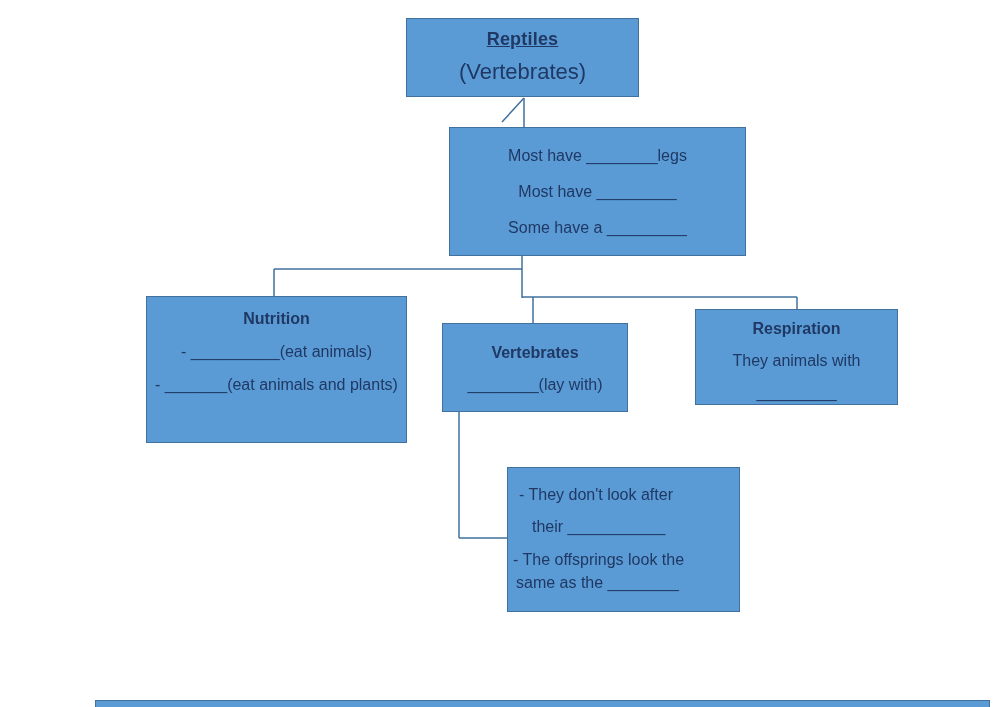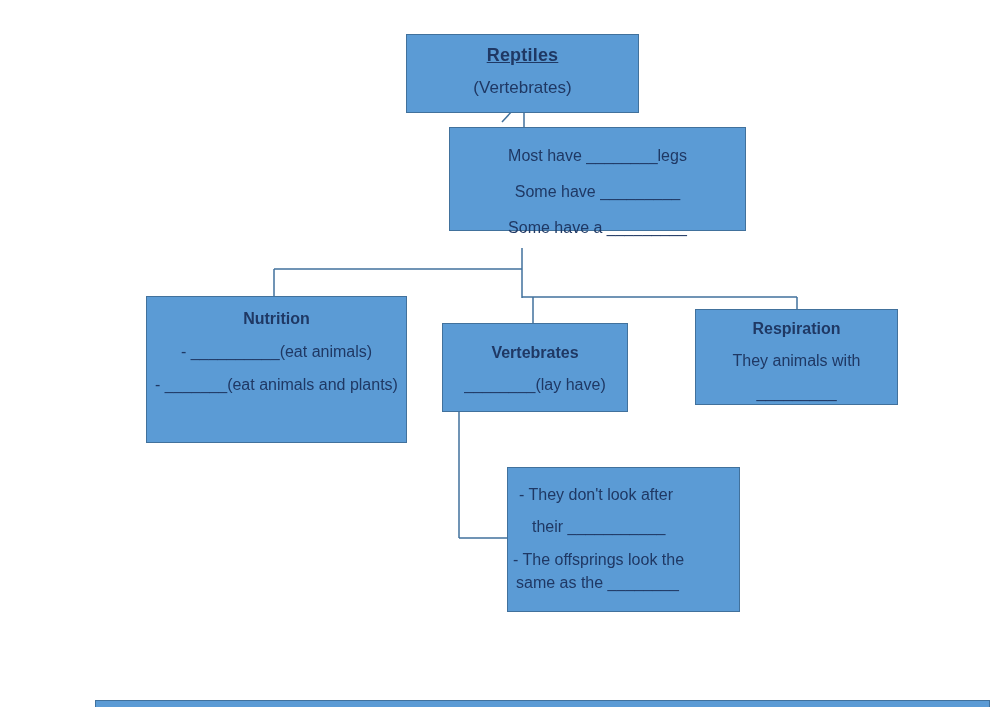--- a/index.html
+++ b/index.html
@@ -35,26 +35,26 @@
     font-size: 16px;
     line-height: 21px;
   }
   .box .title {
     font-weight: bold;
     text-align: center;
   }
   .underline { text-decoration: underline; }
 
   
-  #box-root { left: 406px; top: 34px; width: 233px; height: 79px; }
+  #box-root { left: 406px; top: 18px; width: 233px; height: 79px; }
   #box-root .title { margin-top: 10px; font-size: 18px; letter-spacing: .2px; }
-  #box-root .sub { text-align: center; margin-top: 11px; font-size: 17px; }
+  #box-root .sub { text-align: center; margin-top: 11px; font-size: 22px; }
 
   
-  #box-traits { left: 449px; top: 127px; width: 297px; height: 104px; }
+  #box-traits { left: 449px; top: 127px; width: 297px; height: 129px; }
   #box-traits .line { text-align: center; margin-top: 15px; }
   #box-traits .line:first-child { margin-top: 17px; }
 
   
   #box-nutrition { left: 146px; top: 296px; width: 261px; height: 147px; padding: 0 8px; }
   #box-nutrition .title { margin-top: 11px; text-align: center; }
   #box-nutrition .line { text-align: center; margin-top: 12px; }
 
   
   #box-reproduction { left: 442px; top: 323px; width: 186px; height: 89px; }
@@ -107,33 +107,33 @@
     <line x1="459" y1="538" x2="507" y2="538"></line>
   </svg>
 
   <div class="box" id="box-root">
     <div class="title underline">Reptiles</div>
     <div class="sub">(Vertebrates)</div>
   </div>
 
   <div class="box" id="box-traits">
     <div class="line">Most have ________legs</div>
-    <div class="line">Some have _________</div>
+    <div class="line">Most have _________</div>
     <div class="line">Some have a _________</div>
   </div>
 
   <div class="box" id="box-nutrition">
     <div class="title">Nutrition</div>
     <div class="line">- __________(eat animals)</div>
     <div class="line">- _______(eat animals and plants)</div>
   </div>
 
   <div class="box" id="box-reproduction">
     <div class="title">Vertebrates</div>
-    <div class="line">________(lay have)</div>
+    <div class="line">________(lay with)</div>
   </div>
 
   <div class="box" id="box-respiration">
     <div class="title">Respiration</div>
     <div class="line">They animals with</div>
     <div class="line">_________</div>
   </div>
 
   <div class="box" id="box-offspring">
     <div class="l1">- They don't look after</div>

